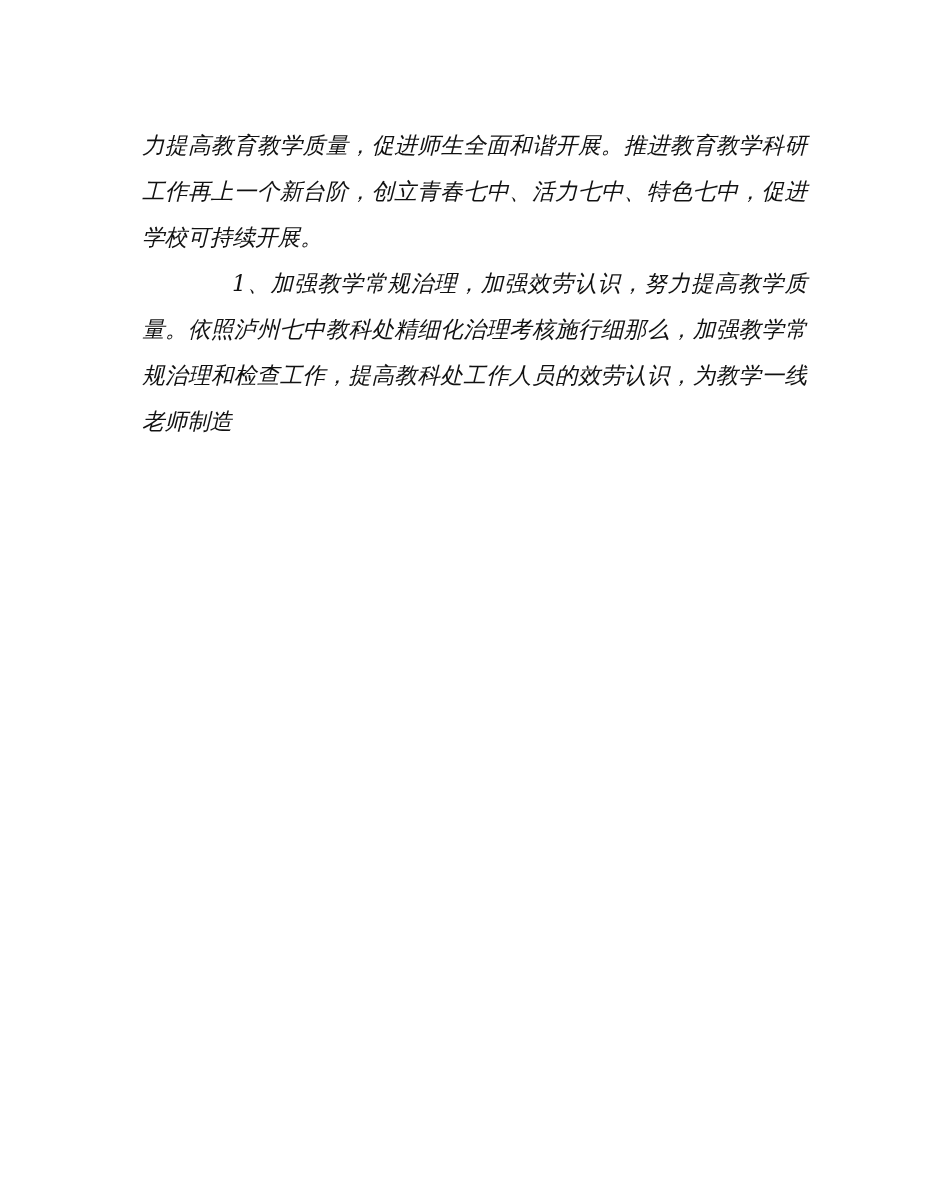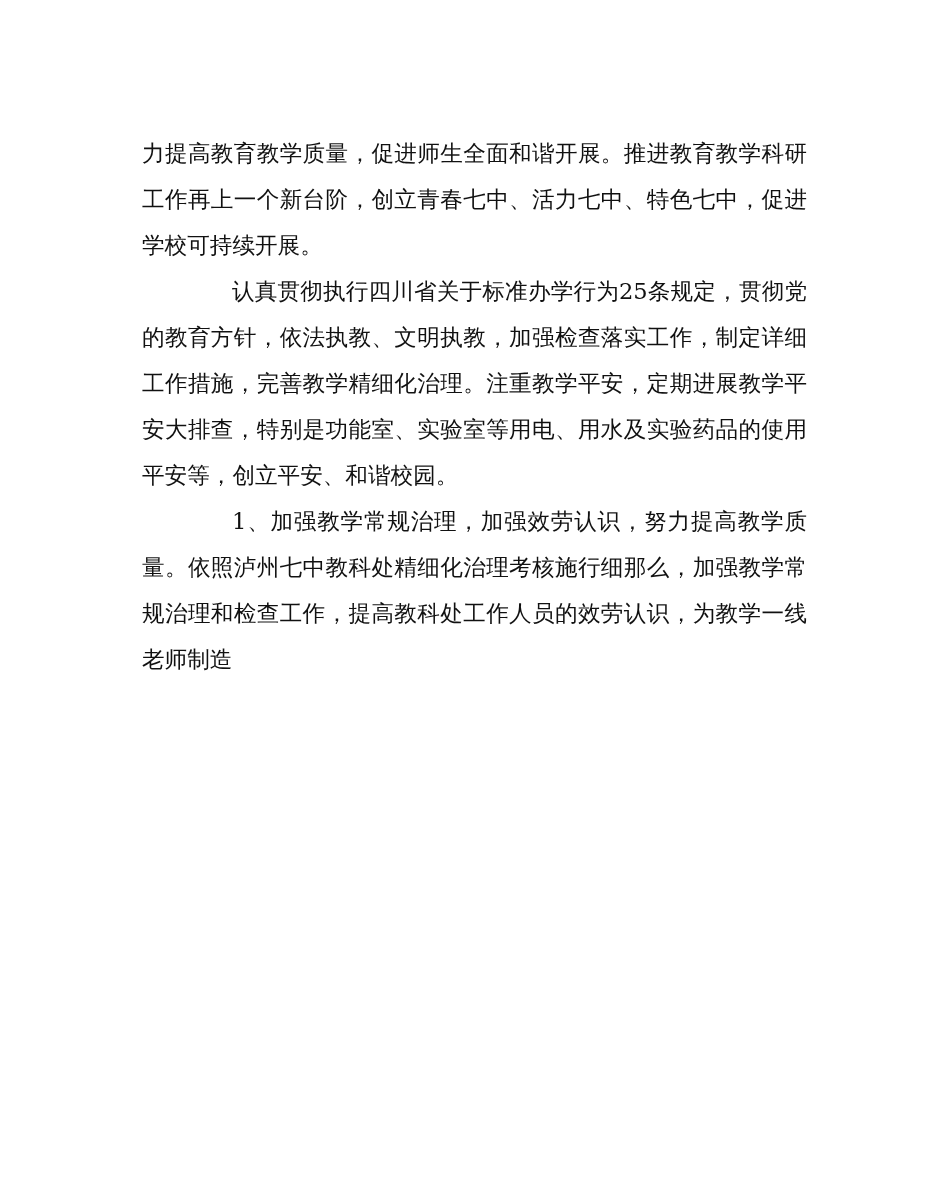--- a/index.html
+++ b/index.html
@@ -11,35 +11,35 @@
       width: 950px;
       height: 1189px;
       position: relative;
       overflow: hidden;
       font-family: "DejaVu Serif", "Liberation Serif", serif;
       color: #111111;
     }
     .page {
       position: absolute;
       left: 142px;
-      top: 130px;
+      top: 122px;
       width: 665px;
+      font-style: italic;
     }
     .para {
       margin: 0;
       font-size: 22.6px;
       line-height: 46px;
       letter-spacing: 0px;
       text-align: justify;
       word-break: break-all;
     }
     .para.indent {
       text-indent: 90px;
     }
   </style>
 </head>
 <body>
 
 <div class="page">
   <p class="para">力提高教育教学质量，促进师生全面和谐开展。推进教育教学科研工作再上一个新台阶，创立青春七中、活力七中、特色七中，促进学校可持续开展。</p>
-  <p class="para indent">认真贯彻执行四川省关于标准办学行为25条规定，贯彻党的教育方针，依法执教、文明执教，加强检查落实工作，制定详细工作措施，完善教学精细化治理。注重教学平安，定期进展教学平安大排查，特别是功能室、实验室等用电、用水及实验药品的使用平安等，创立平安、和谐校园。</p>
   <p class="para indent">1、加强教学常规治理，加强效劳认识，努力提高教学质量。依照泸州七中教科处精细化治理考核施行细那么，加强教学常规治理和检查工作，提高教科处工作人员的效劳认识，为教学一线老师制造</p>
 </div>
 
 </body></html>

